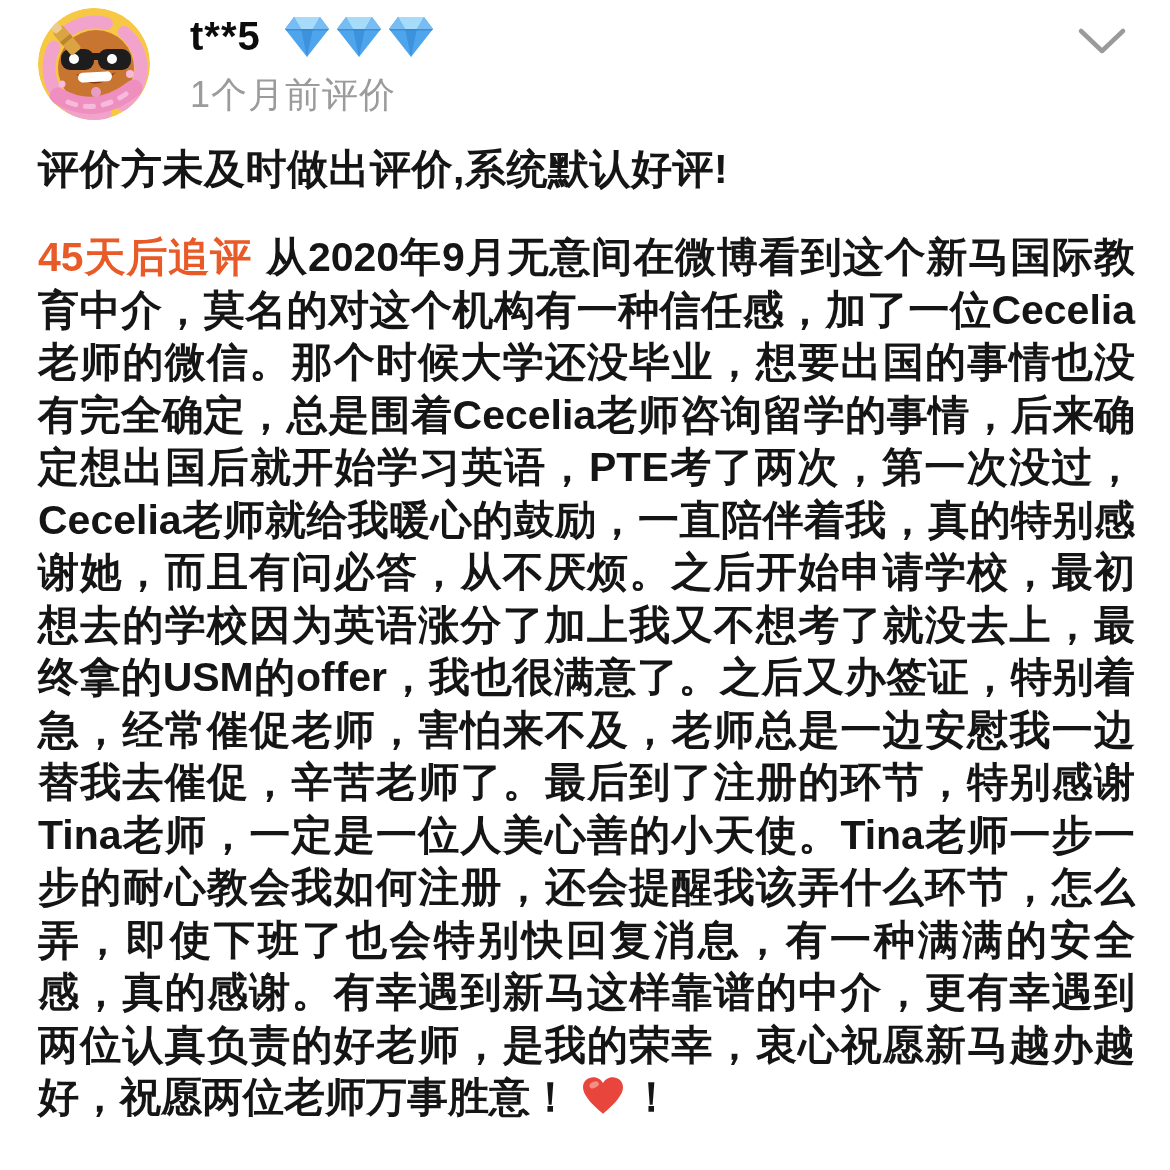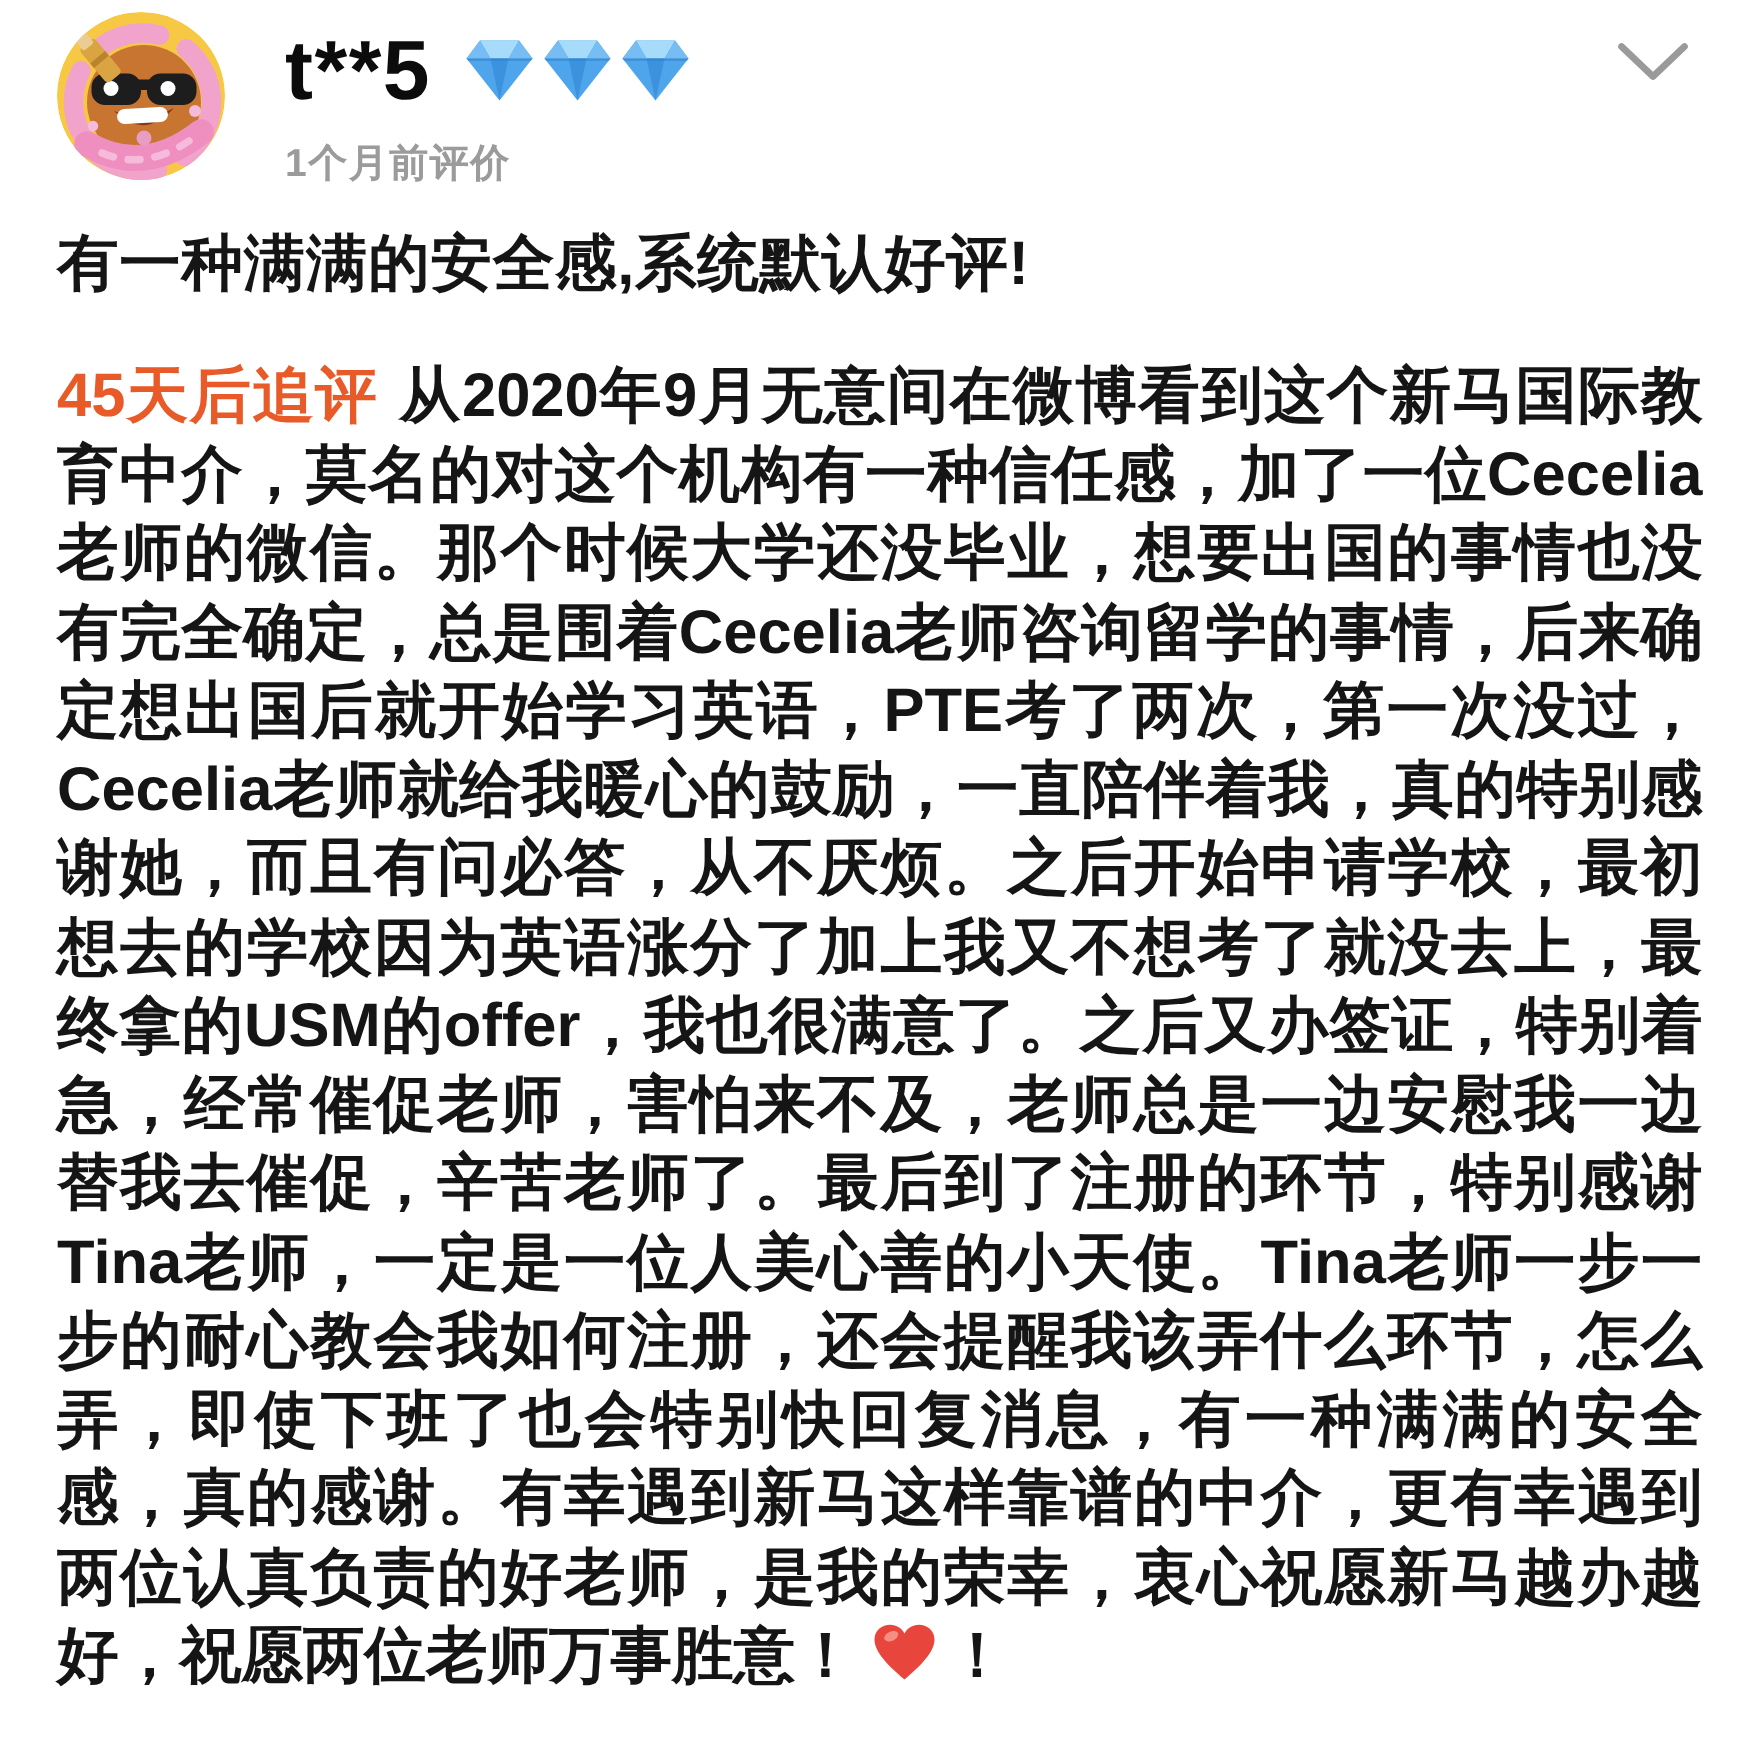--- a/index.html
+++ b/index.html
@@ -34,36 +34,36 @@
   .header-info{
     margin-left:40px;
     padding-top:6px;
     flex:1 1 auto;
   }
   .name-row{
     display:flex;
     align-items:center;
   }
   .username{
-    font-size:56px;
+    font-size:40px;
     font-weight:800;
     color:#0c0c0c;
     letter-spacing:1px;
   }
   .member-level{
     display:flex;
     align-items:center;
     margin-left:22px;
     gap:4px;
   }
   .member-level svg{display:block;}
   .timestamp{
     margin-top:12px;
-    font-size:26px;
-    font-weight:700;
+    font-size:36px;
+    font-weight:400;
     color:var(--ts-gray);
     letter-spacing:1px;
   }
   .expand-btn{
     position:absolute;
     right:4px;
     top:14px;
     width:58px;height:40px;
     background:none;border:none;cursor:pointer;
     display:flex;align-items:center;justify-content:center;
@@ -173,21 +173,21 @@
 
     <button class="expand-btn">
       <span>
         <svg width="56" height="34" viewBox="0 0 56 34">
           <polyline points="7,7 28,27 49,7" fill="none" stroke="#9a9a9a" stroke-width="4.5" stroke-linecap="round" stroke-linejoin="round"></polyline>
         </svg>
       </span>
     </button>
   </div>
 
-  <div class="notice">有一种满满的安全感,系统默认好评!</div>
+  <div class="notice">评价方未及时做出评价,系统默认好评!</div>
 
   <div class="followup">
     <span class="followup-tag">45天后追评</span><span>从2020年9月无意间在微博看到这个新马国际教育中介，莫名的对这个机构有一种信任感，加了一位Cecelia老师的微信。那个时候大学还没毕业，想要出国的事情也没有完全确定，总是围着Cecelia老师咨询留学的事情，后来确定想出国后就开始学习英语，PTE考了两次，第一次没过，Cecelia老师就给我暖心的鼓励，一直陪伴着我，真的特别感谢她，而且有问必答，从不厌烦。之后开始申请学校，最初想去的学校因为英语涨分了加上我又不想考了就没去上，最终拿的USM的offer，我也很满意了。之后又办签证，特别着急，经常催促老师，害怕来不及，老师总是一边安慰我一边替我去催促，辛苦老师了。最后到了注册的环节，特别感谢Tina老师，一定是一位人美心善的小天使。Tina老师一步一步的耐心教会我如何注册，还会提醒我该弄什么环节，怎么弄，即使下班了也会特别快回复消息，有一种满满的安全感，真的感谢。有幸遇到新马这样靠谱的中介，更有幸遇到两位认真负责的好老师，是我的荣幸，衷心祝愿新马越办越好，祝愿两位老师万事胜意！</span><span class="heart"><svg width="44" height="40" viewBox="0 0 36 34">
           <path d="M18 32 C6 22 1 15 1 9.5 C1 4 5.5 1 9.8 1 C13.5 1 16.6 3.2 18 6 C19.4 3.2 22.5 1 26.2 1 C30.5 1 35 4 35 9.5 C35 15 30 22 18 32 Z" fill="#E8453C"></path>
           <ellipse cx="10.5" cy="7.5" rx="4.2" ry="2.6" fill="#F58E84" transform="rotate(-25 10.5 7.5)"></ellipse>
         </svg></span><span>！</span>
   </div>
 
 </div>
 

